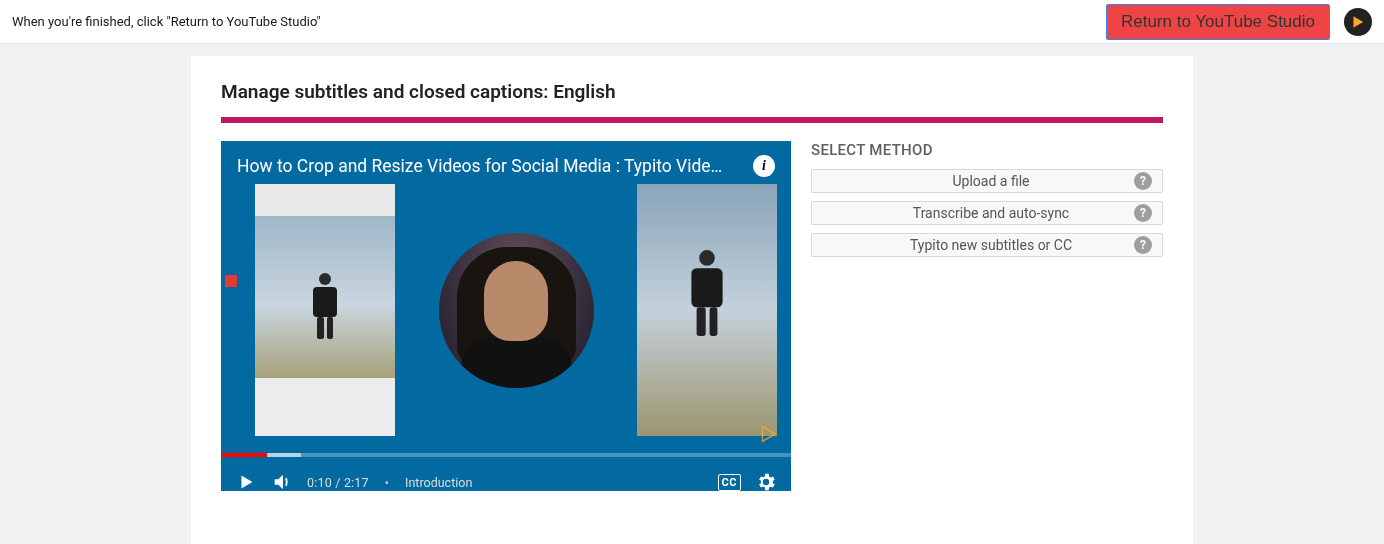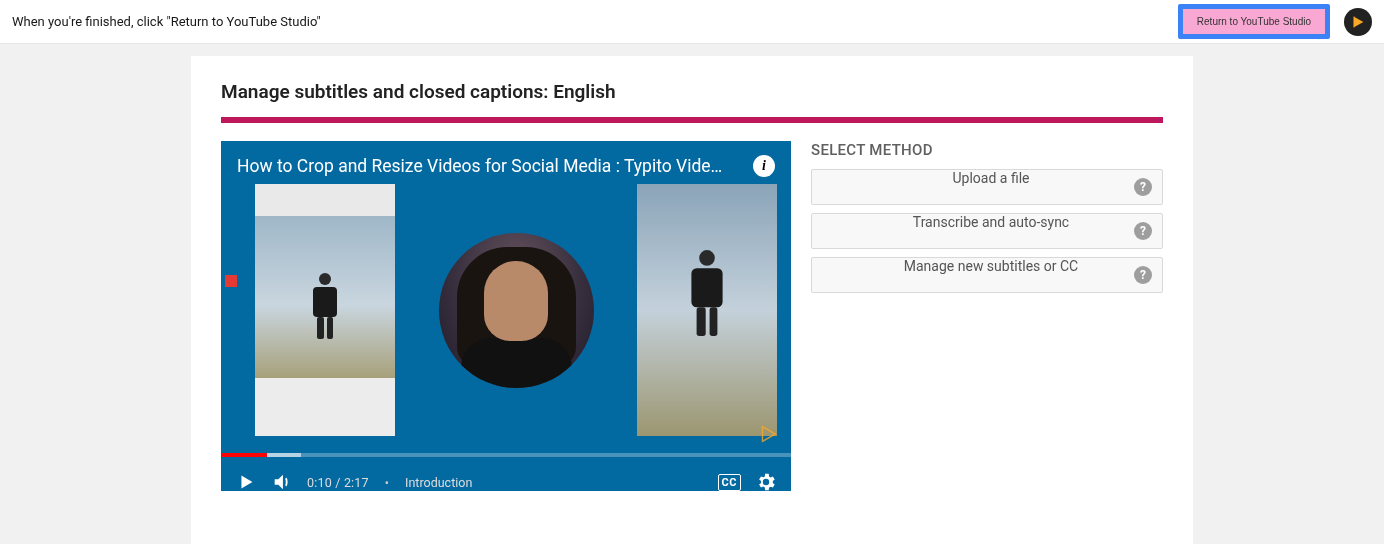--- a/index.html
+++ b/index.html
@@ -1,20 +1,20 @@
 <!DOCTYPE html>
 <html><head>
 <meta charset="utf-8">
 <style>
   * { box-sizing: border-box; margin: 0; padding: 0; }
   body { font-family: Roboto, Arial, sans-serif; background: #f1f1f1; width: 1384px; height: 544px; overflow: hidden; color: #0d0d0d; }
   .top-bar { height: 44px; background: #fff; border-bottom: 1px solid #e5e5e5; display: flex; align-items: center; padding: 0 12px; justify-content: space-between; }
   .top-left { font-size: 13px; color: #181818; }
   .top-right { display: flex; align-items: center; gap: 14px; }
-  .return-btn { border: 5px solid #3b82f6; background: #f9a8d4; padding: 7px 14px; font-size: 10px; color: #333; cursor: pointer; border-radius: 2px; }
+  .return-btn { border: 1px solid #3b82f6; background: #ef4444; padding: 7px 14px; font-size: 17px; color: #333; cursor: pointer; border-radius: 2px; }
   .studio-logo { width: 28px; height: 28px; border-radius: 50%; background: #222; display:flex; align-items:center; justify-content:center; }
   .studio-logo svg { width:16px; height:16px; }
 
   .card { width: 1002px; background: #fff; margin: 12px auto 0 auto; padding: 24px 30px 40px 30px; min-height: 488px; }
   .card-title { font-size: 19px; font-weight: 600; color: #222; padding-bottom: 14px; margin-bottom: 18px; border-bottom: 6px solid #be185d; }
   .content-row { display: flex; gap: 20px; }
 
   
   .player { width: 570px; height: 350px; background: #0369a1; color: #fff; position: relative; overflow: hidden; }
   .player-header { display:flex; align-items:center; gap:10px; padding: 14px 16px 10px 16px; }
@@ -56,21 +56,21 @@
   .bullet{ color:#ccc; margin:0 2px;}
   .chapter{ color:#ddd; }
   .spacer{ flex:1; }
   .cc-badge{ border:1.5px solid #fff; color:#fff; font-size:11px; font-weight:700; padding:1px 3px; border-radius:2px; letter-spacing:0.5px; cursor:pointer;}
 
   
   .right-panel{ flex:1; }
   .method-heading{ font-size:15px; font-weight:500; color:#606060; letter-spacing:0.3px; margin-bottom:10px;}
   .method-desc{ font-size:13.5px; color:#4a4a4a; margin-bottom:18px; line-height:1.4; }
   .method-list{ display:flex; flex-direction:column; gap:8px;}
-  .method-btn{ position:relative; border:1px solid #d9d9d9; background:#f8f8f8; height:36px; display:flex; justify-content:center; font-size:14px; color:#555; cursor:pointer; border-radius:2px;padding-left:8px;}
+  .method-btn{ position:relative; border:1px solid #d9d9d9; background:#f8f8f8; height:24px; display:flex; align-items:center; justify-content:center; font-size:14px; color:#555; cursor:pointer; border-radius:2px;padding-left:8px;}
   .help-icon{ position:absolute; right:10px; top:50%; transform:translateY(-50%); width:18px; height:18px; border-radius:50%; background:#9e9e9e; color:#fff; font-size:12px; display:flex; align-items:center; justify-content:center; font-weight:700;}
 </style>
 </head>
 <body>
 
 <div class="top-bar">
   <div class="top-left">When you're finished, click "Return to YouTube Studio"</div>
   <div class="top-right">
     <button class="return-btn">Return to YouTube Studio</button>
     <div class="studio-logo">
@@ -174,20 +174,20 @@
       <div class="method-list">
         <div class="method-btn">
           <span>Upload a file</span>
           <span class="help-icon">?</span>
         </div>
         <div class="method-btn">
           <span>Transcribe and auto-sync</span>
           <span class="help-icon">?</span>
         </div>
         <div class="method-btn">
-          <span>Manage new subtitles or CC</span>
+          <span>Typito new subtitles or CC</span>
           <span class="help-icon">?</span>
         </div>
       </div>
     </div>
 
   </div>
 </div>
 
 </body></html>

